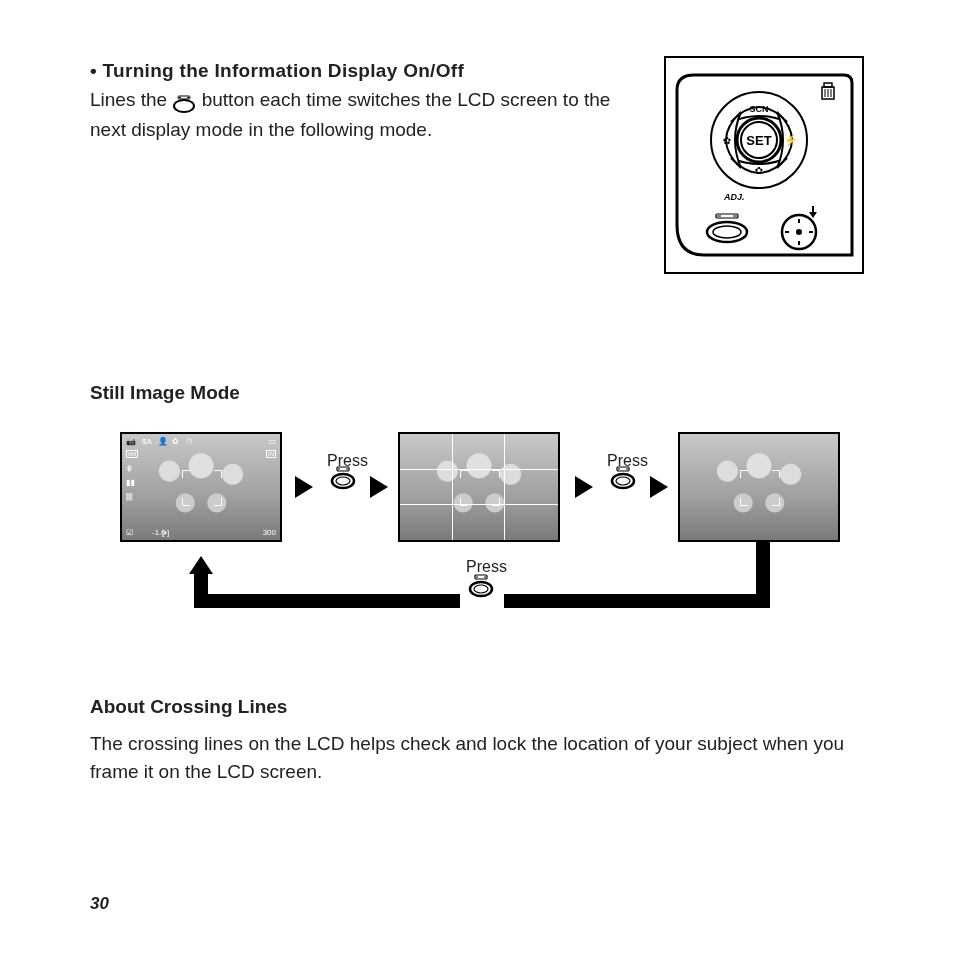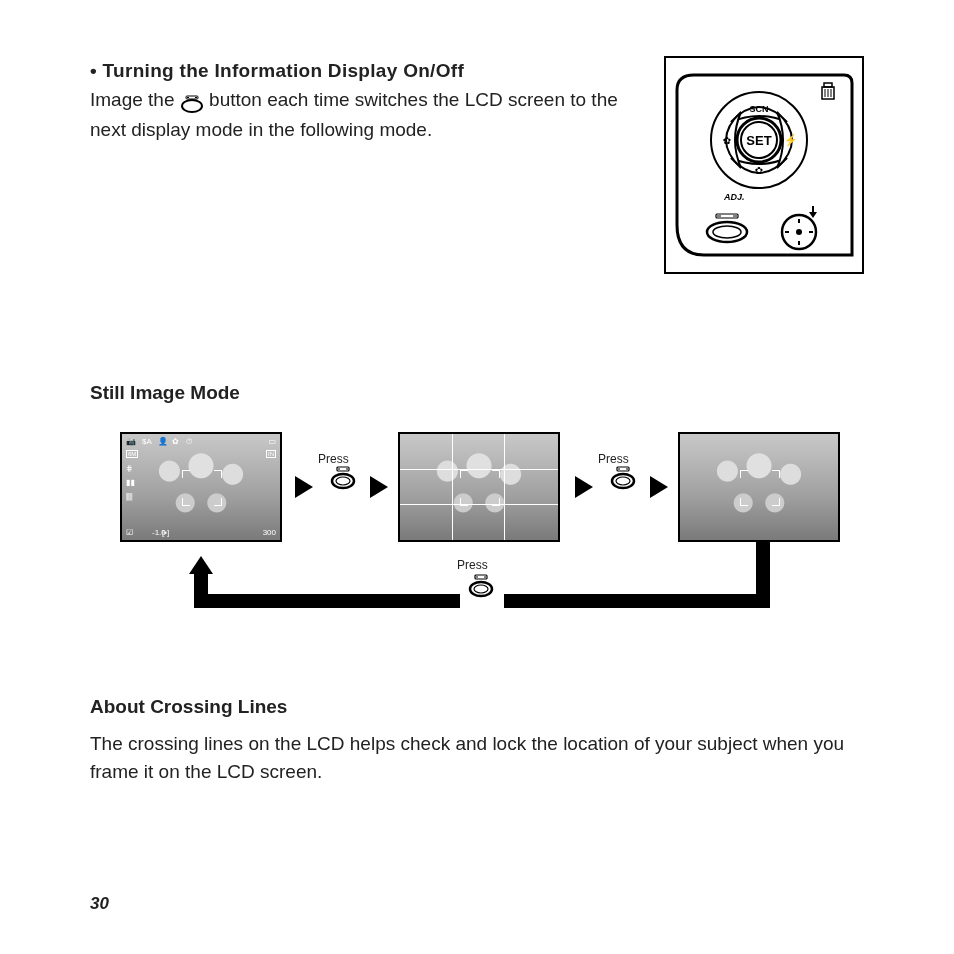--- a/index.html
+++ b/index.html
@@ -40,21 +40,21 @@
   }
   .grid-h1 { position:absolute; left:0; right:0; top:33%; height:1px; background:#fff; }
   .grid-h2 { position:absolute; left:0; right:0; top:66%; height:1px; background:#fff; }
   .grid-v1 { position:absolute; top:0; bottom:0; left:33%; width:1px; background:#fff; }
   .grid-v2 { position:absolute; top:0; bottom:0; left:66%; width:1px; background:#fff; }
   .osd { position:absolute; color:#fff; font-size:8px; font-family: sans-serif; }
   .arrow {
     position:absolute; width:0; height:0; border-top:11px solid transparent;
     border-bottom:11px solid transparent; border-left:18px solid #000;
   }
-  .press-label { position:absolute; font-size:12px; text-align:left; width:50px; }
+  .press-label { position:absolute; font-size:16px; text-align:right; width:50px; }
   .press-btn { position:absolute; }
   .u-path {
     position:absolute; border:14px solid #000; border-top:none;
   }
   .u-arrow-up {
     position:absolute; width:0; height:0; border-left:12px solid transparent;
     border-right:12px solid transparent; border-bottom:18px solid #000;
   }
   .about-title { font-weight:bold; font-size:19px; margin-top:34px; }
   .about-body { font-size:19px; line-height:1.45; margin-top:12px; }
@@ -67,21 +67,21 @@
 </style>
 </head>
 <body>
 
 <div class="top-row">
   <div class="top-text">
     <span class="heading-bullet">
       <span>•</span>
       <span>Turning the Information Display On/Off</span>
     </span><br>
-    <span>Image the </span>
+    <span>Lines the </span>
     <span class="inline-btn">
       <svg viewBox="0 0 24 18" width="24" height="18">
         <rect x="6" y="1" width="12" height="3" rx="1" fill="none" stroke="#000" stroke-width="1"></rect>
         <line x1="7" y1="2.5" x2="9" y2="2.5" stroke="#000"></line>
         <line x1="15" y1="2.5" x2="17" y2="2.5" stroke="#000"></line>
         <ellipse cx="12" cy="11" rx="10" ry="6" fill="none" stroke="#000" stroke-width="2"></ellipse>
       </svg>
     </span>
     <span> button each time switches the LCD screen to the next display mode in the following mode.</span>
   </div>

